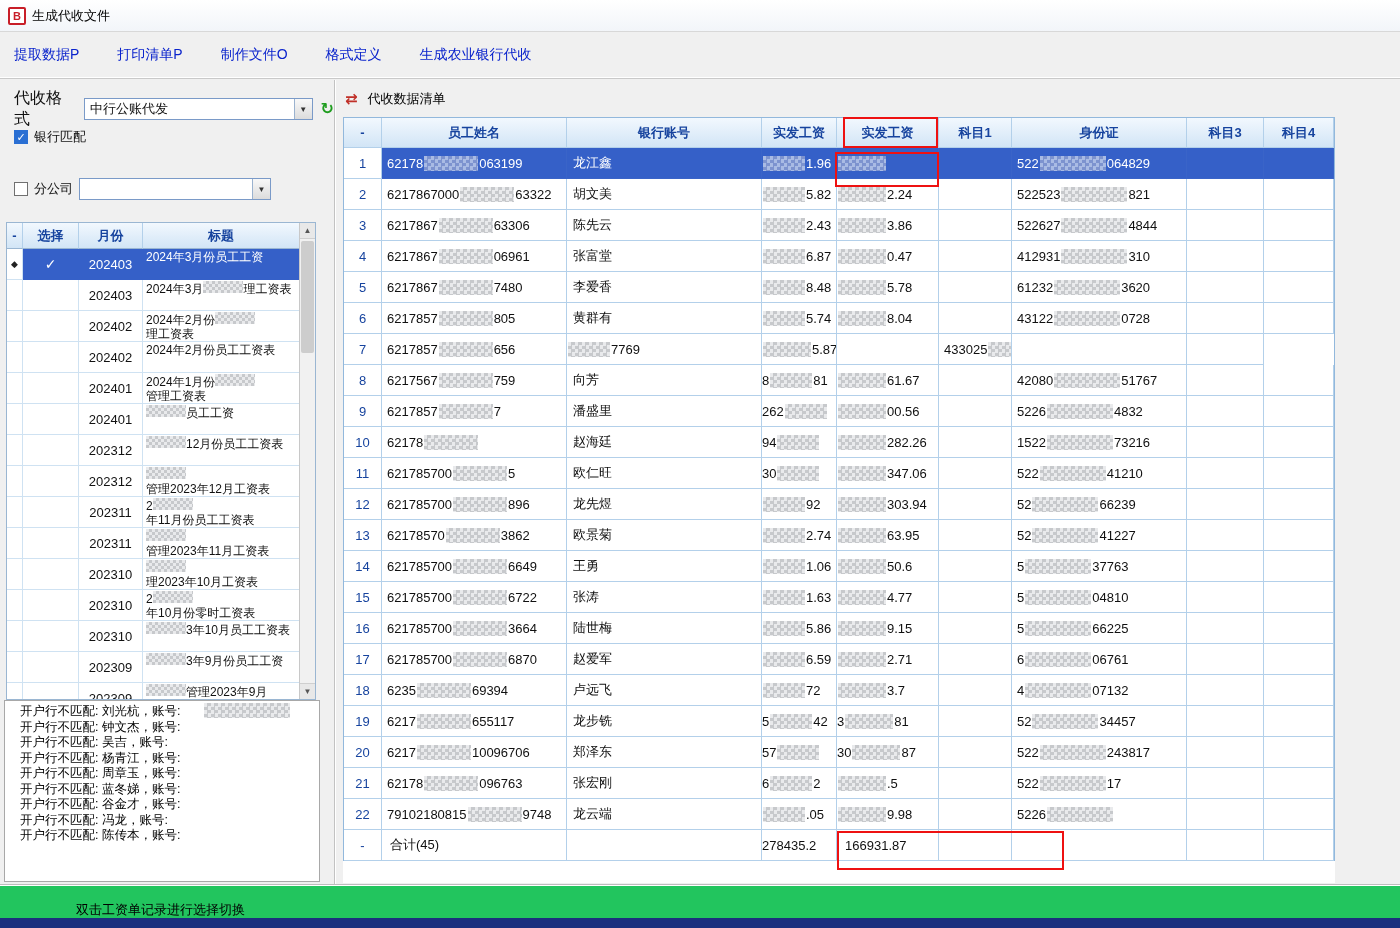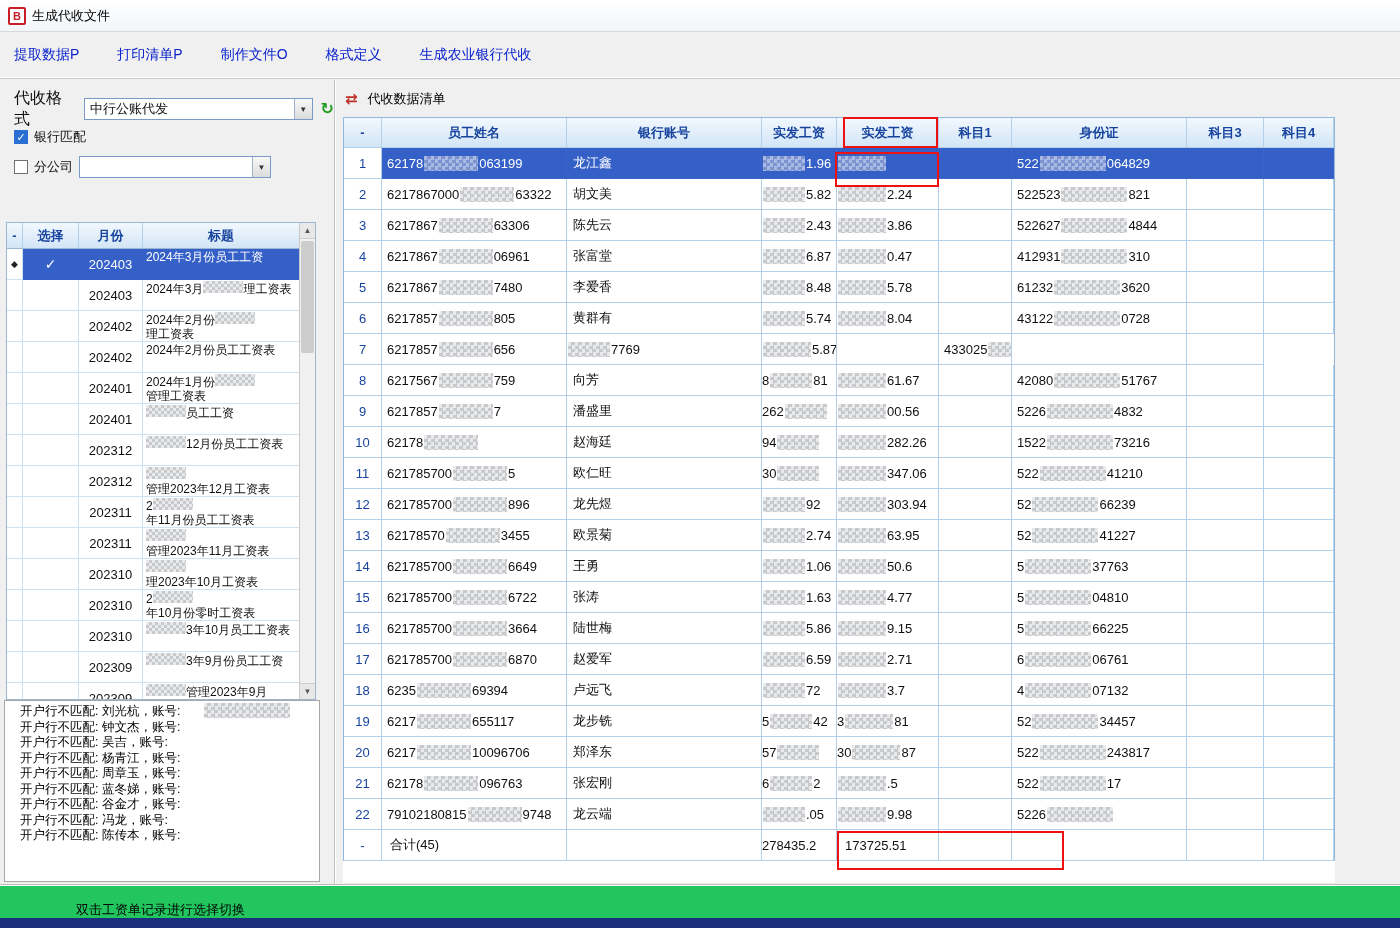--- a/index.html
+++ b/index.html
@@ -132,21 +132,21 @@
           <span class="carr">▼</span>
         </div>
         <span class="refresh">↻</span>
       </div>
 
       <label class="check-row" style="top:48px;">
         <span class="cb checked">✓</span>
         <span>银行匹配</span>
       </label>
 
-      <div class="check-row" style="top:76px;">
+      <div class="check-row" style="top:98px;">
         <span class="cb unchecked"></span>
         <span>分公司</span>
         <div class="combo branch">
           <span class="cval"></span>
           <span class="carr">▼</span>
         </div>
       </div>
 
       <div class="list-wrap">
         <div class="list-grid">
@@ -612,21 +612,21 @@
                 <span class="frag">66239</span>
               </div>
               <div class="gc c-sub"></div>
               <div class="gc c-sub"></div>
             </div>
             <div class="grow drow">
               <div class="gc c-no">13</div>
               <div class="gc c-acct">
                 <span class="frag">62178570</span>
                 <span class="mosaic m-acct"></span>
-                <span class="frag">3455</span>
+                <span class="frag">3862</span>
               </div>
               <div class="gc c-name">欧景菊</div>
               <div class="gc c-pay">
                 <span class="frag"></span>
                 <span class="mosaic m-pay"></span>
                 <span class="frag">2.74</span>
               </div>
               <div class="gc c-pay">
                 <span class="frag"></span>
                 <span class="mosaic m-pay2"></span>
@@ -882,21 +882,21 @@
                 <span class="frag"></span>
               </div>
               <div class="gc c-sub"></div>
               <div class="gc c-sub"></div>
             </div>
             <div class="grow trow">
               <div class="gc c-no">-</div>
               <div class="gc c-acct">合计(45)</div>
               <div class="gc c-name"></div>
               <div class="gc c-pay">278435.2</div>
-              <div class="gc c-p2">173725.51</div>
+              <div class="gc c-p2">166931.87</div>
               <div class="gc c-sub"></div>
               <div class="gc c-id"></div>
               <div class="gc c-sub"></div>
               <div class="gc c-sub"></div>
             </div>
           </div>
         <div class="redbox rb-header"></div>
         <div class="redbox rb-cell"></div>
         <div class="redbox rb-total"></div>
       </div>

